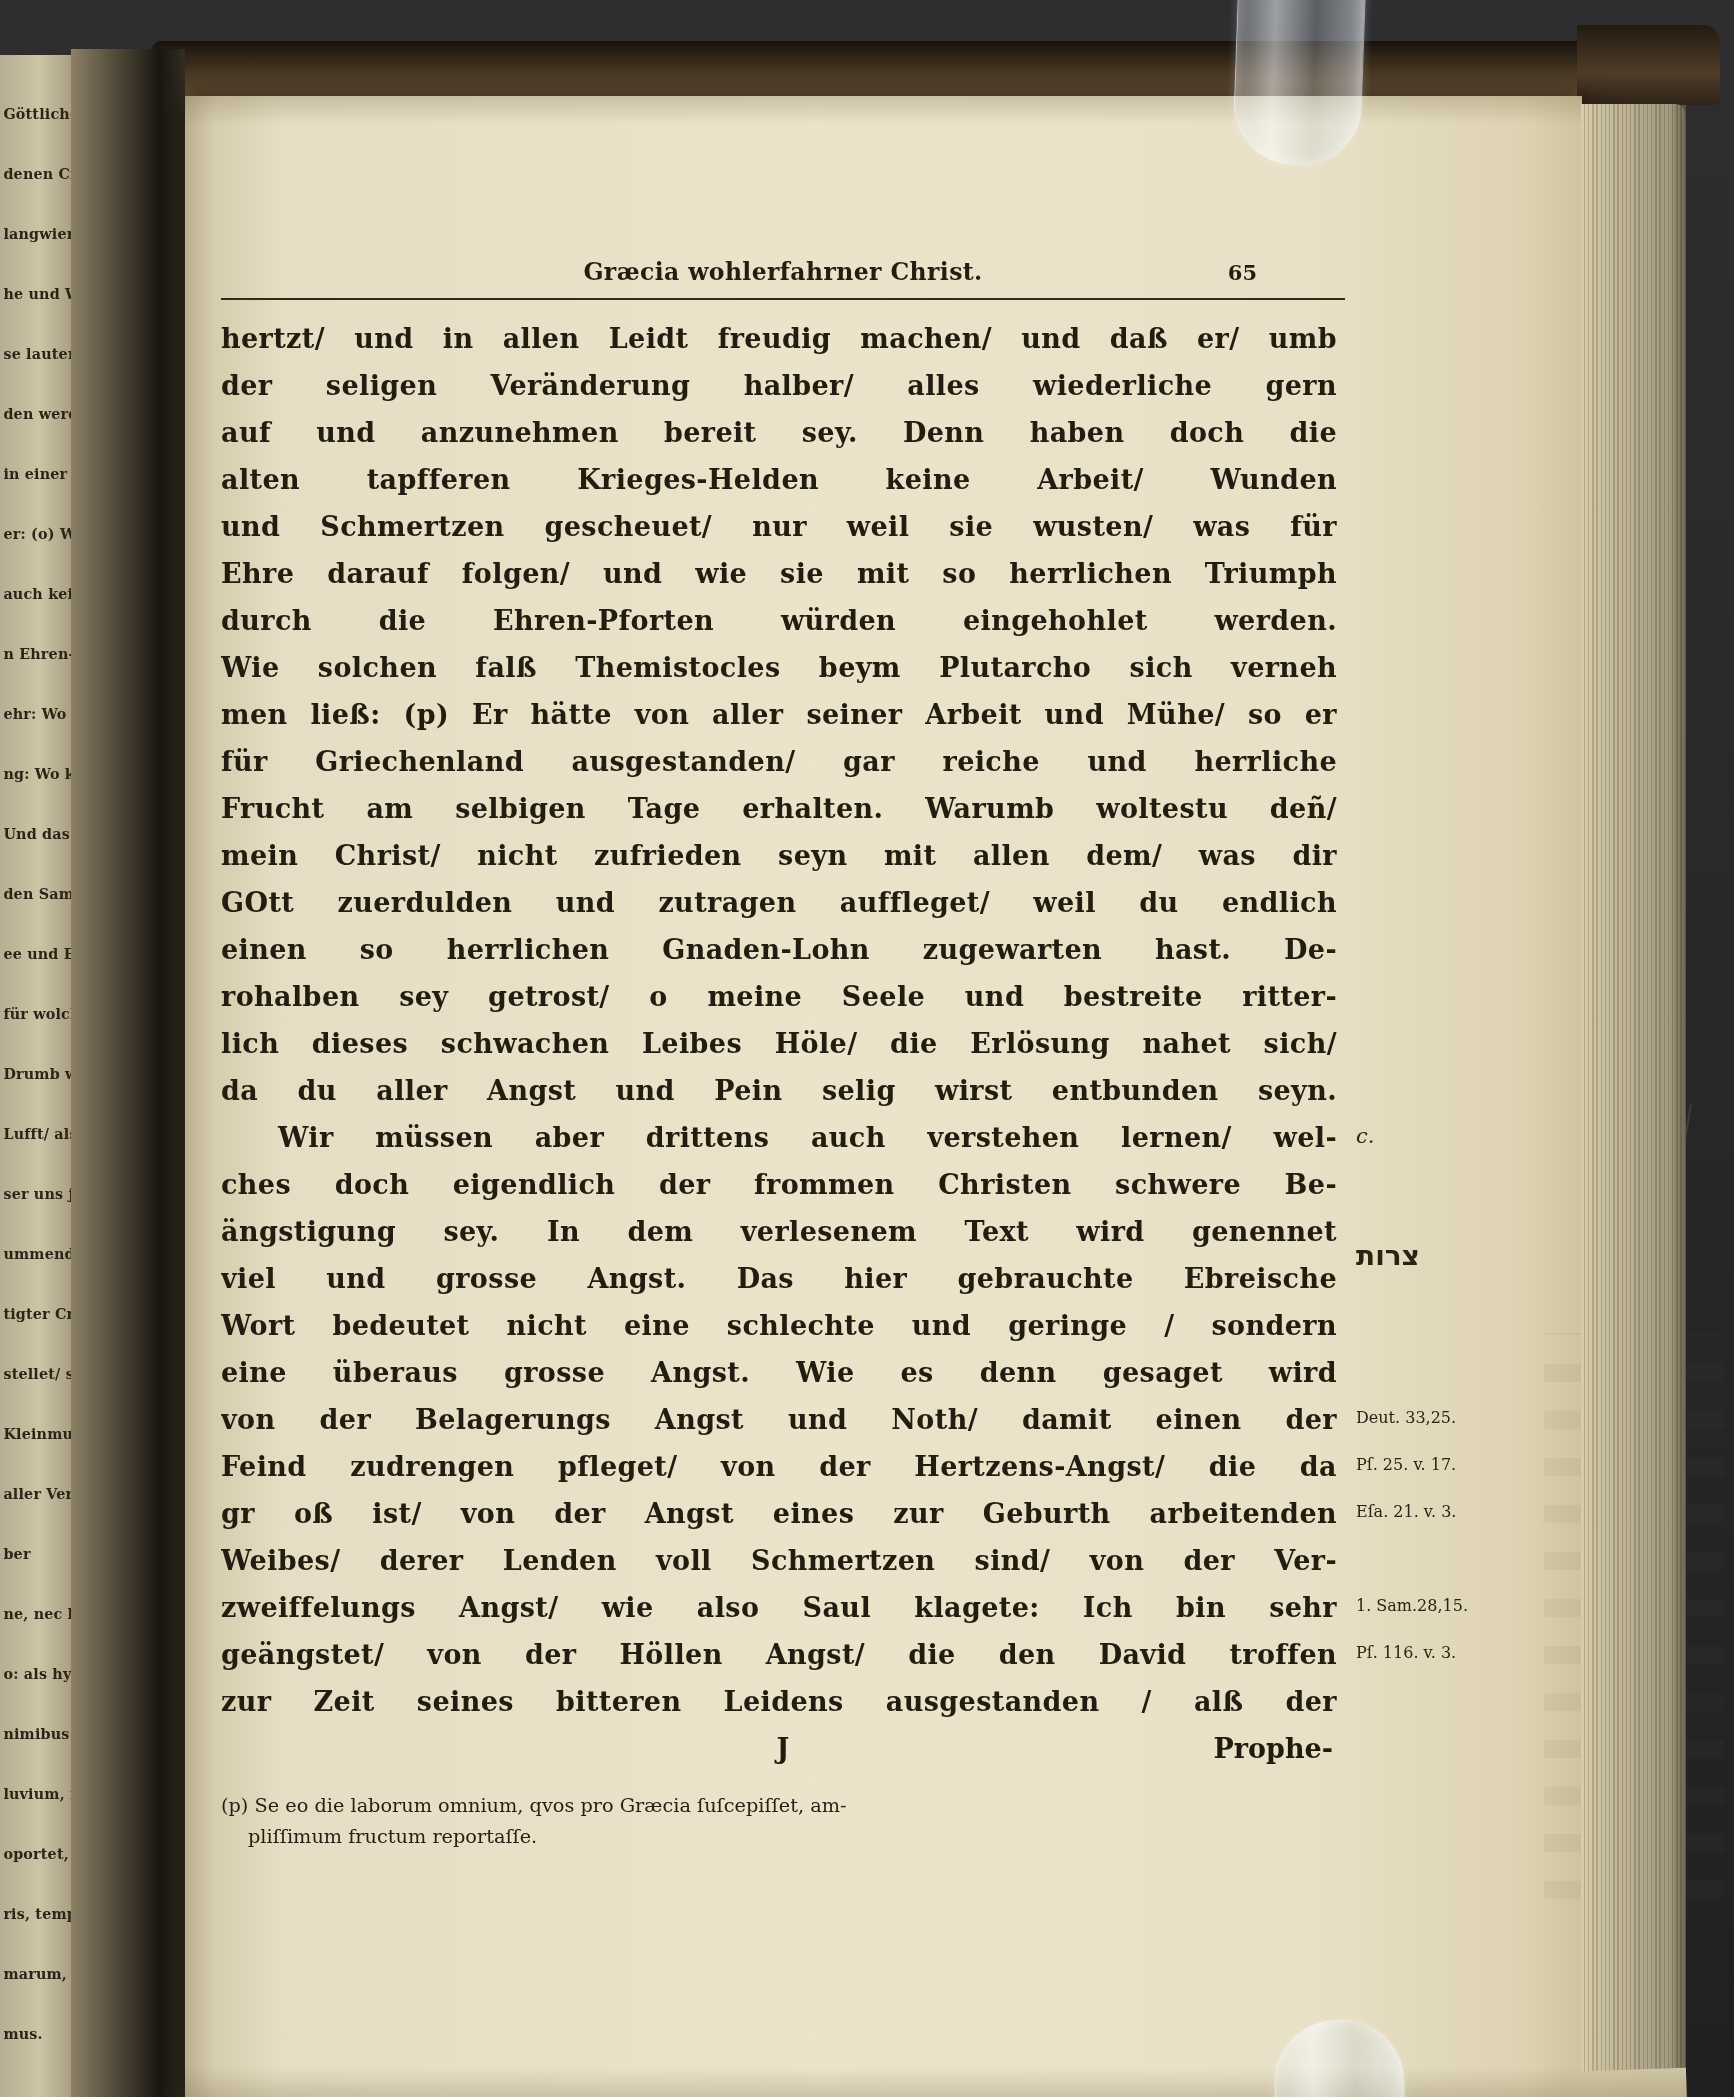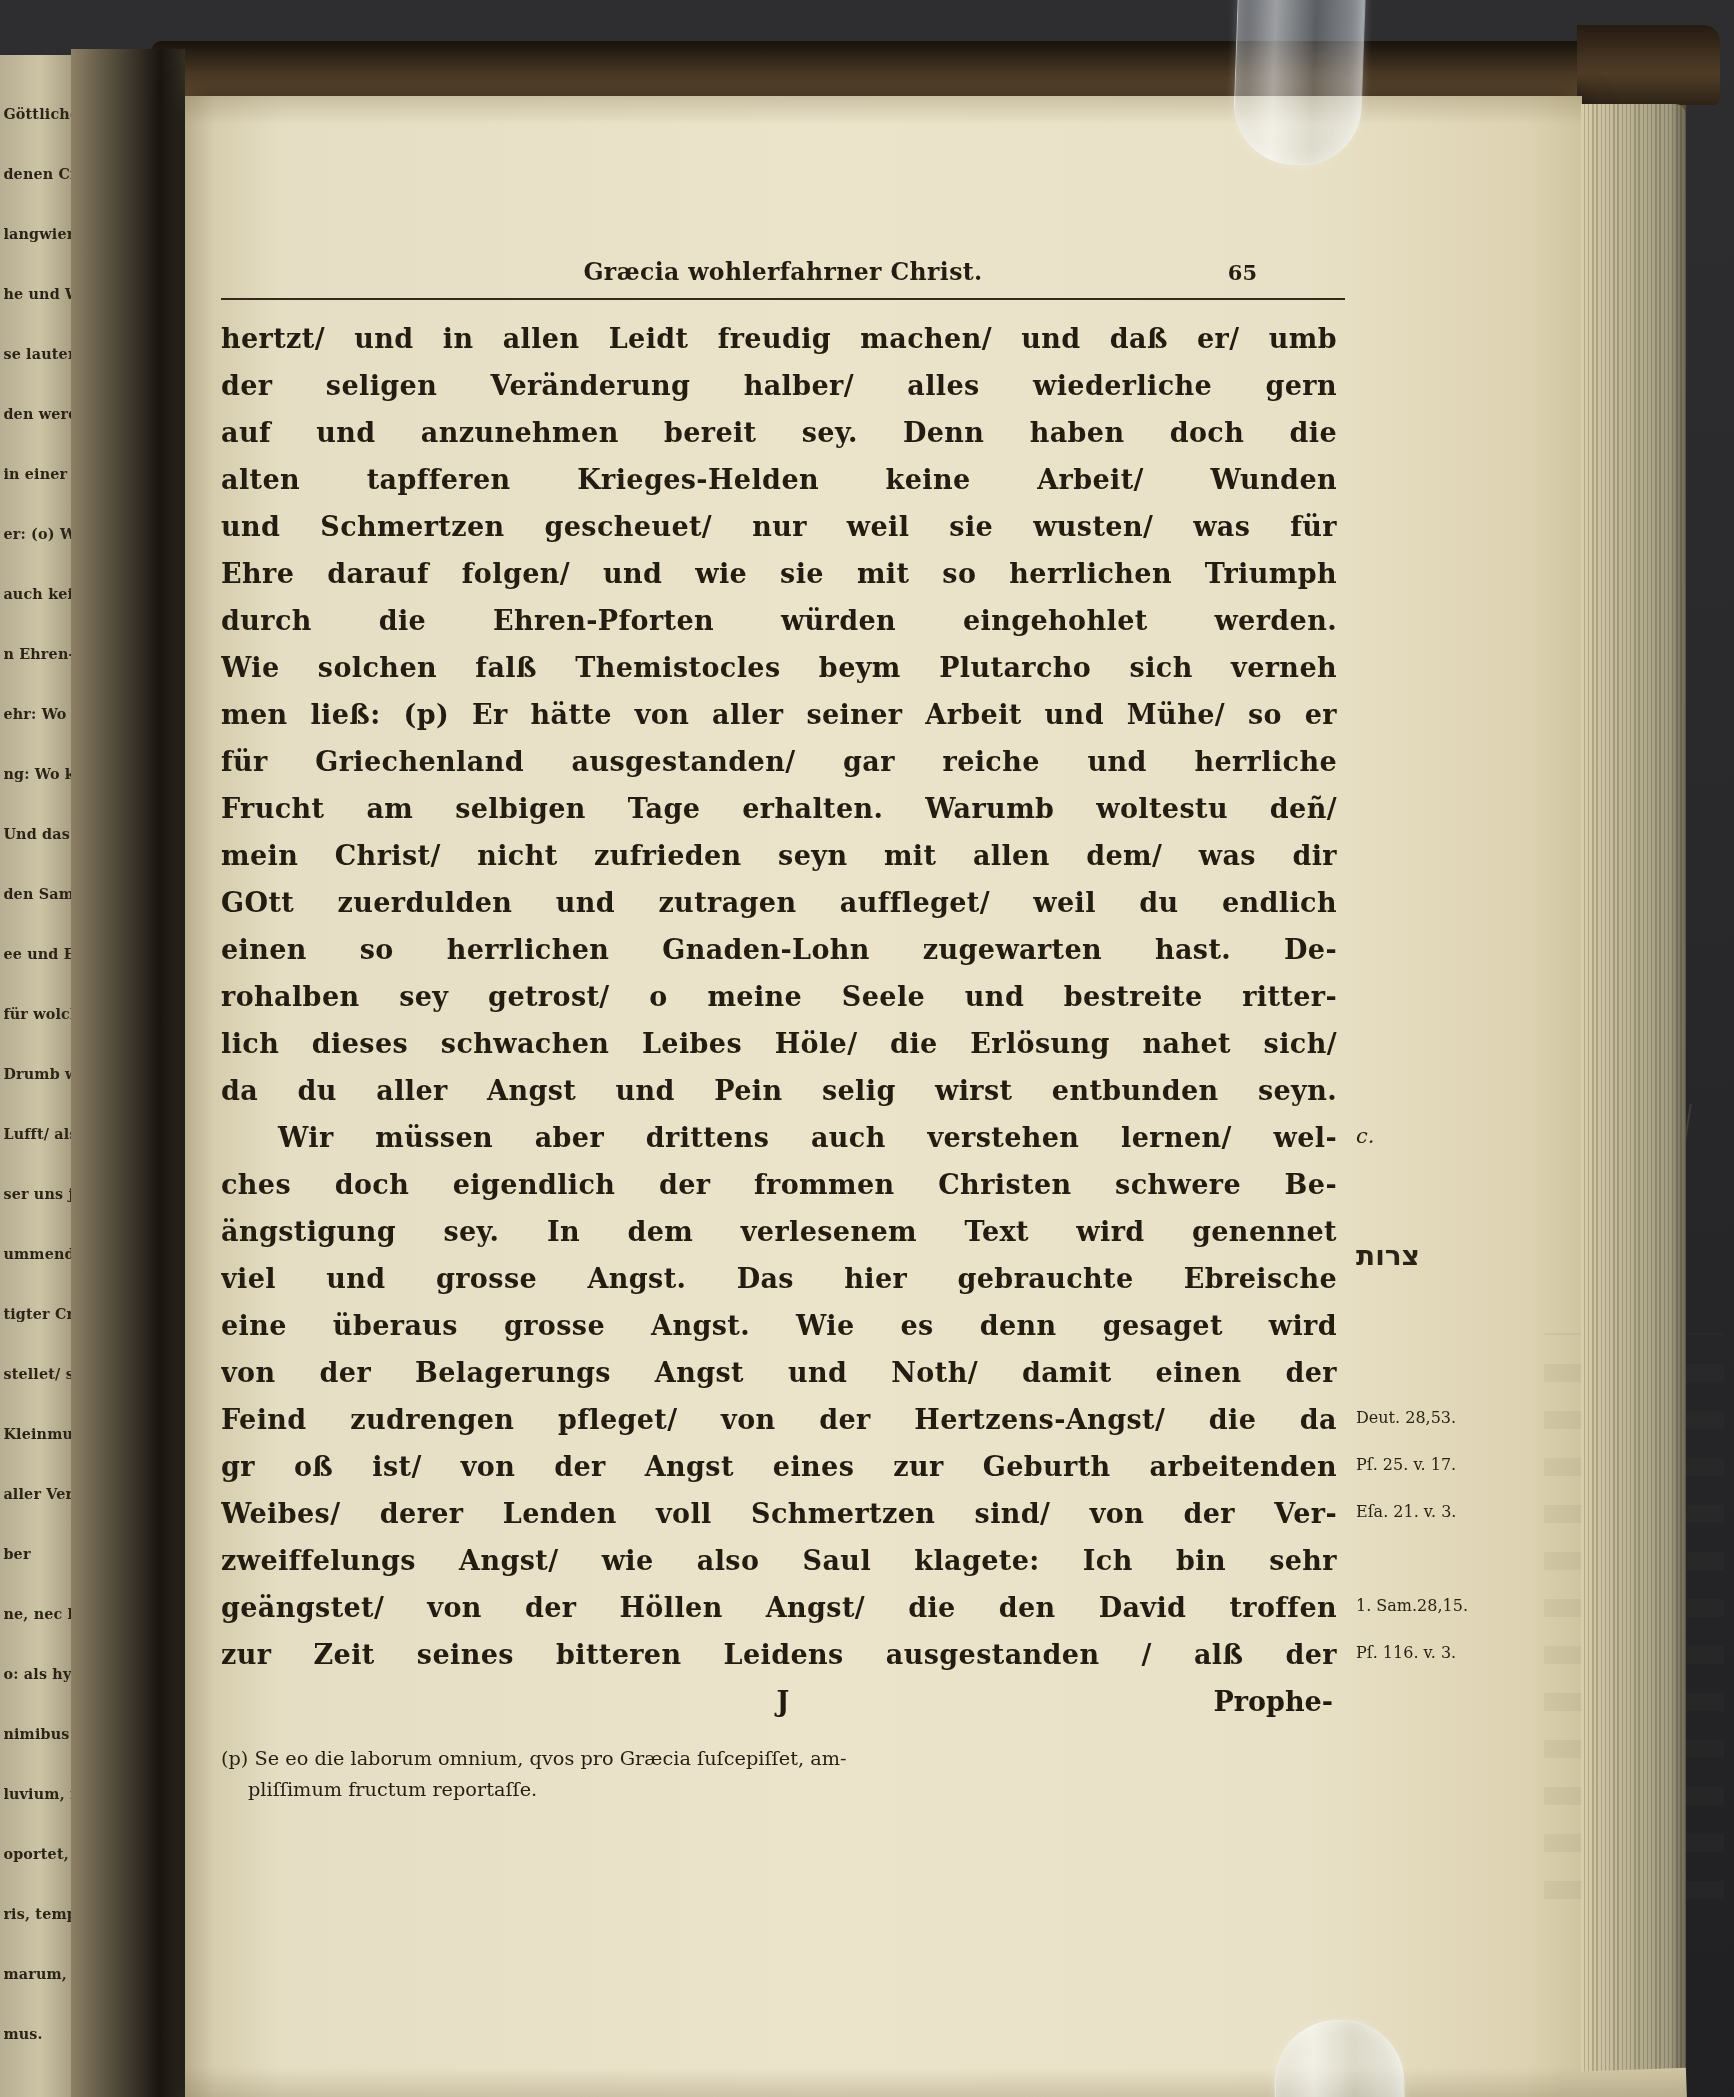--- a/index.html
+++ b/index.html
@@ -174,31 +174,32 @@
         <div class="bl">mein Christ/ nicht zufrieden seyn mit allen dem/ was dir</div>
         <div class="bl">GOtt zuerdulden und zutragen auffleget/ weil du endlich</div>
         <div class="bl">einen so herrlichen Gnaden-Lohn zugewarten hast.  De-</div>
         <div class="bl">rohalben sey getrost/ o meine Seele und bestreite ritter-</div>
         <div class="bl">lich dieses schwachen Leibes Höle/ die Erlösung nahet sich/</div>
         <div class="bl">da du aller Angst und Pein selig wirst entbunden seyn.</div>
         <div class="bl indent">Wir müssen aber drittens auch verstehen lernen/ wel-</div>
         <div class="bl">ches doch eigendlich der frommen Christen schwere Be-</div>
         <div class="bl">ängstigung sey.  In dem verlesenem Text wird genennet</div>
         <div class="bl">viel und grosse Angst.  Das hier gebrauchte Ebreische</div>
+        <div class="bl">Wort bedeutet nicht eine schlechte und geringe / sondern</div>
         <div class="bl">eine überaus grosse Angst.  Wie es denn gesaget wird</div>
         <div class="bl">von der Belagerungs Angst und Noth/ damit einen der</div>
         <div class="bl">Feind zudrengen pfleget/ von der Hertzens-Angst/ die da</div>
         <div class="bl">gr oß ist/ von der Angst eines zur Geburth arbeitenden</div>
         <div class="bl">Weibes/ derer Lenden voll Schmertzen sind/ von der Ver-</div>
         <div class="bl">zweiffelungs Angst/ wie also Saul klagete: Ich bin sehr</div>
         <div class="bl">geängstet/ von der Höllen Angst/ die den David troffen</div>
         <div class="bl">zur Zeit seines bitteren Leidens ausgestanden / alß der</div>
         <div class="mn big" style="top: 810px;">c.</div>
         <div class="mn heb" style="top: 930px;">צרות</div>
-        <div class="mn" style="top: 1092px;">Deut. 28,53.</div>
+        <div class="mn" style="top: 1092px;">Deut. 33,25.</div>
         <div class="mn" style="top: 1139px;">Pſ. 25. v. 17.</div>
         <div class="mn" style="top: 1186px;">Eſa. 21. v. 3.</div>
         <div class="mn" style="top: 1280px;">1. Sam.28,15.</div>
         <div class="mn" style="top: 1327px;">Pſ. 116. v. 3.</div>
       </div>
 
     <div class="sig-line">
       <span class="sig-mark">J</span>
       <span class="sig-catchword">Prophe-</span>
     </div>

